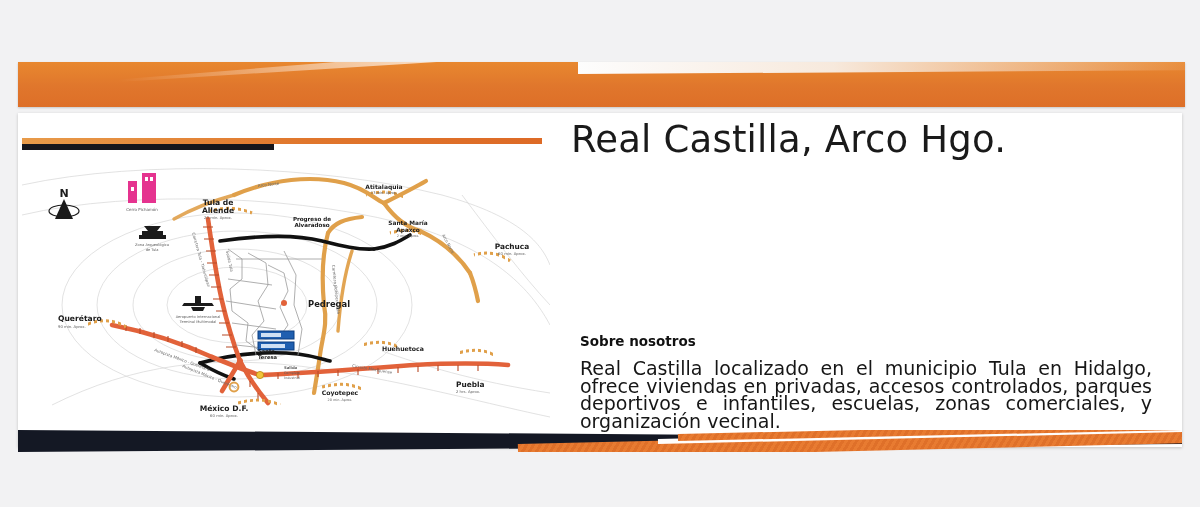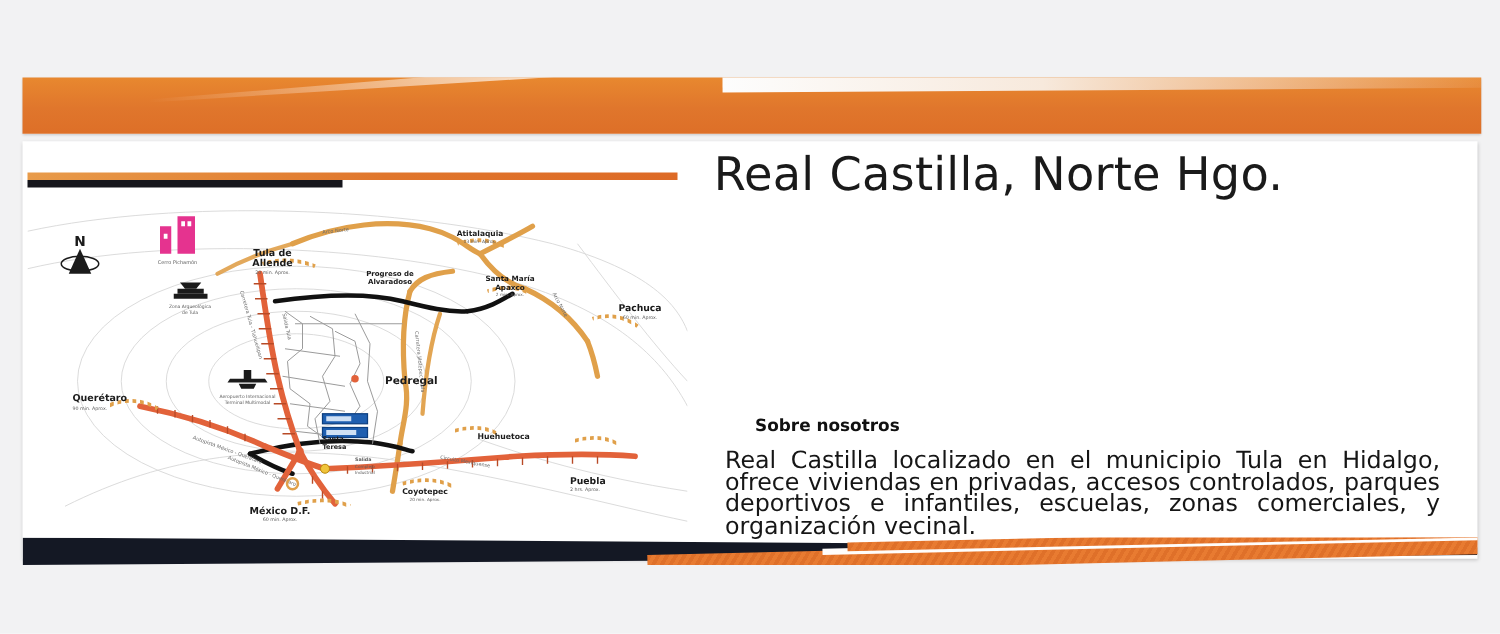--- a/index.html
+++ b/index.html
@@ -42,21 +42,21 @@
     background:linear-gradient(90deg,#e89b4a,#e0762c 55%,#dd6a26);}
   .bar-dark{position:absolute;left:22px;top:144px;width:252px;height:6px;background:#16161c;}
 
   
   .title{
     position:absolute;left:571px;top:118px;width:600px;
     font-size:37px;color:#1a1a1a;letter-spacing:.2px;font-weight:400;
     font-family:"DejaVu Sans", sans-serif;
   }
   .about-head{
-    position:absolute;left:604px;top:333px;
+    position:absolute;left:580px;top:333px;
     font-size:13.5px;font-weight:bold;color:#111;
   }
   .about-body{
     position:absolute;left:580px;top:360px;width:572px;
     font-size:19px;line-height:17.5px;color:#161616;
     text-align:justify;text-justify:inter-word;
   }
   .about-body .lastline{text-align:left;}
 
   
@@ -92,21 +92,21 @@
   <div class="banner">
     <div class="banner-sliver"></div>
     <div class="banner-sliver2"></div>
   </div>
 
   <div class="card"></div>
 
   <div class="bar-orange"></div>
   <div class="bar-dark"></div>
 
-  <div class="title">Real Castilla, Norte Hgo.</div>
+  <div class="title">Real Castilla, Arco Hgo.</div>
 
   <div class="about-head">Sobre nosotros</div>
   <div class="about-body">
     <span>Real Castilla localizado en el municipio Tula en Hidalgo, ofrece viviendas en privadas, accesos controlados, parques deportivos e infantiles, escuelas, zonas comerciales, y organización vecinal.</span>
   </div>
 
   <div class="map">
     <svg width="528" height="270" viewBox="0 0 528 270" xmlns="http://www.w3.org/2000/svg">
       <defs>
         <pattern id="dashy" width="6" height="6" patternUnits="userSpaceOnUse">

